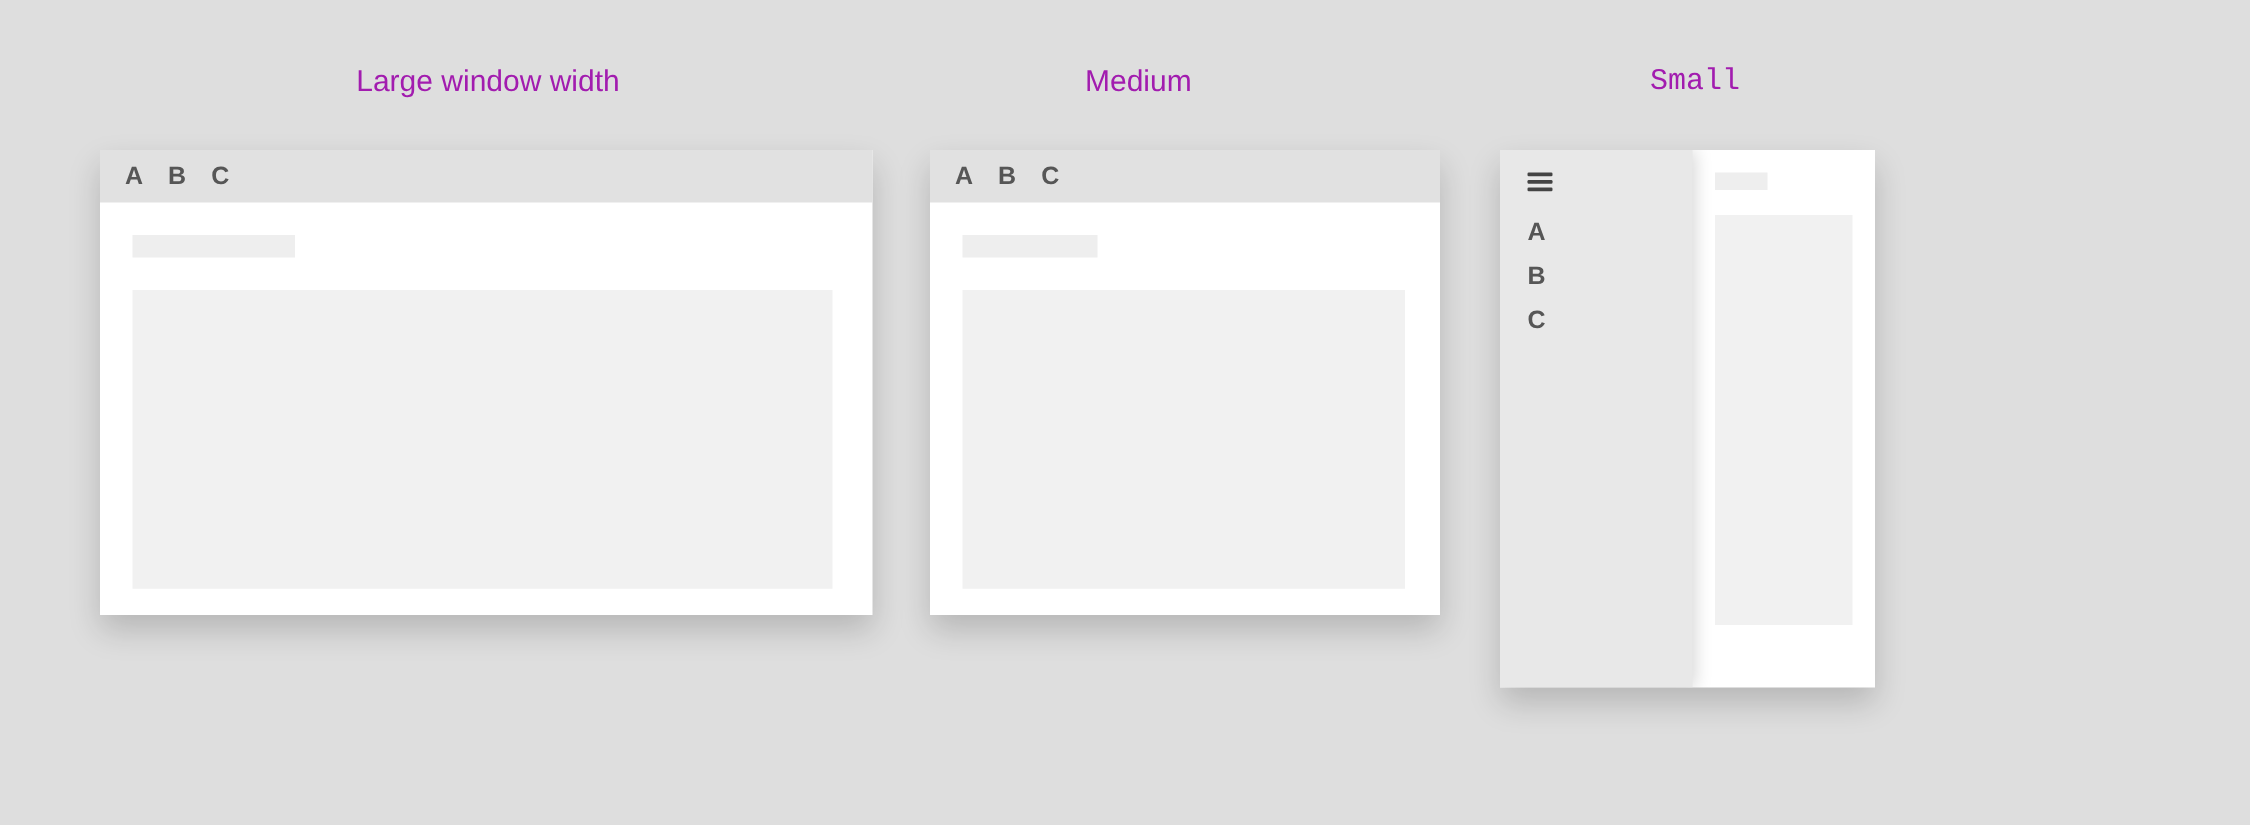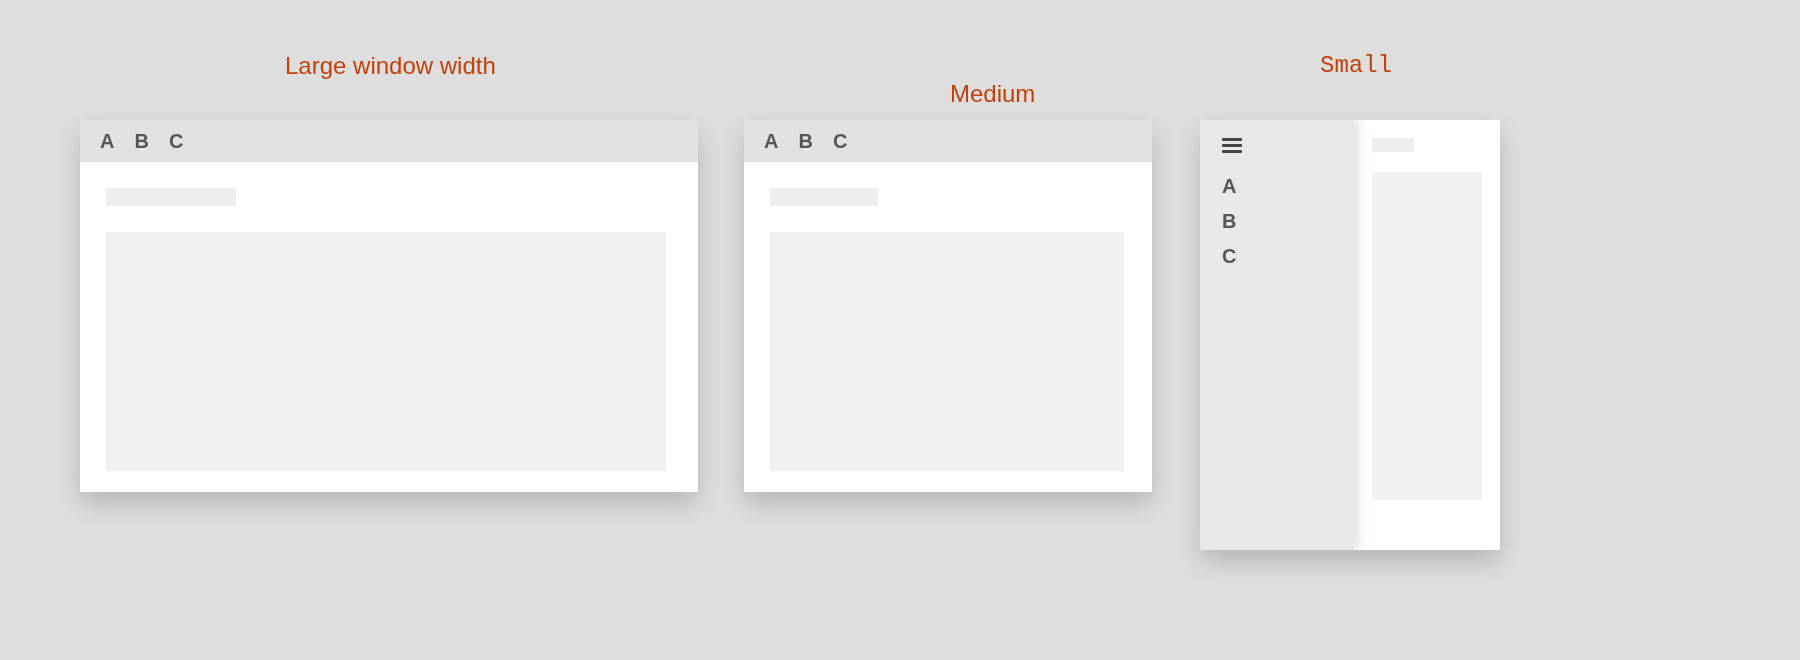--- a/index.html
+++ b/index.html
@@ -14,21 +14,21 @@
   }
   .canvas {
     position: relative;
     width: 100%;
     height: 100%;
   }
   .title {
     position: absolute;
     top: 52px;
     font-size: 24px;
-    color: #c2410c;
+    color: #a21caf;
     white-space: nowrap;
   }
   .window {
     position: absolute;
     top: 120px;
     background: #ffffff;
     box-shadow: 0 12px 24px rgba(0,0,0,0.18);
   }
   
   .large {
@@ -128,21 +128,21 @@
     width: 110px;
     height: 328px;
   }
 </style>
 </head>
 <body>
 
 <div class="canvas">
 
   <div class="title" style="left:285px;">Large window width</div>
-  <div class="title" style="left:950px;margin-top:28px;">Medium</div>
+  <div class="title" style="left:868px;">Medium</div>
   <div class="title" style="left:1320px;font-family:Liberation Mono, monospace;">Small</div>
 
   <div class="window large">
     <div class="topbar">
       <span class="tab">A</span>
       <span class="tab">B</span>
       <span class="tab">C</span>
     </div>
     <div class="body-area">
       <div class="small-block"></div>

